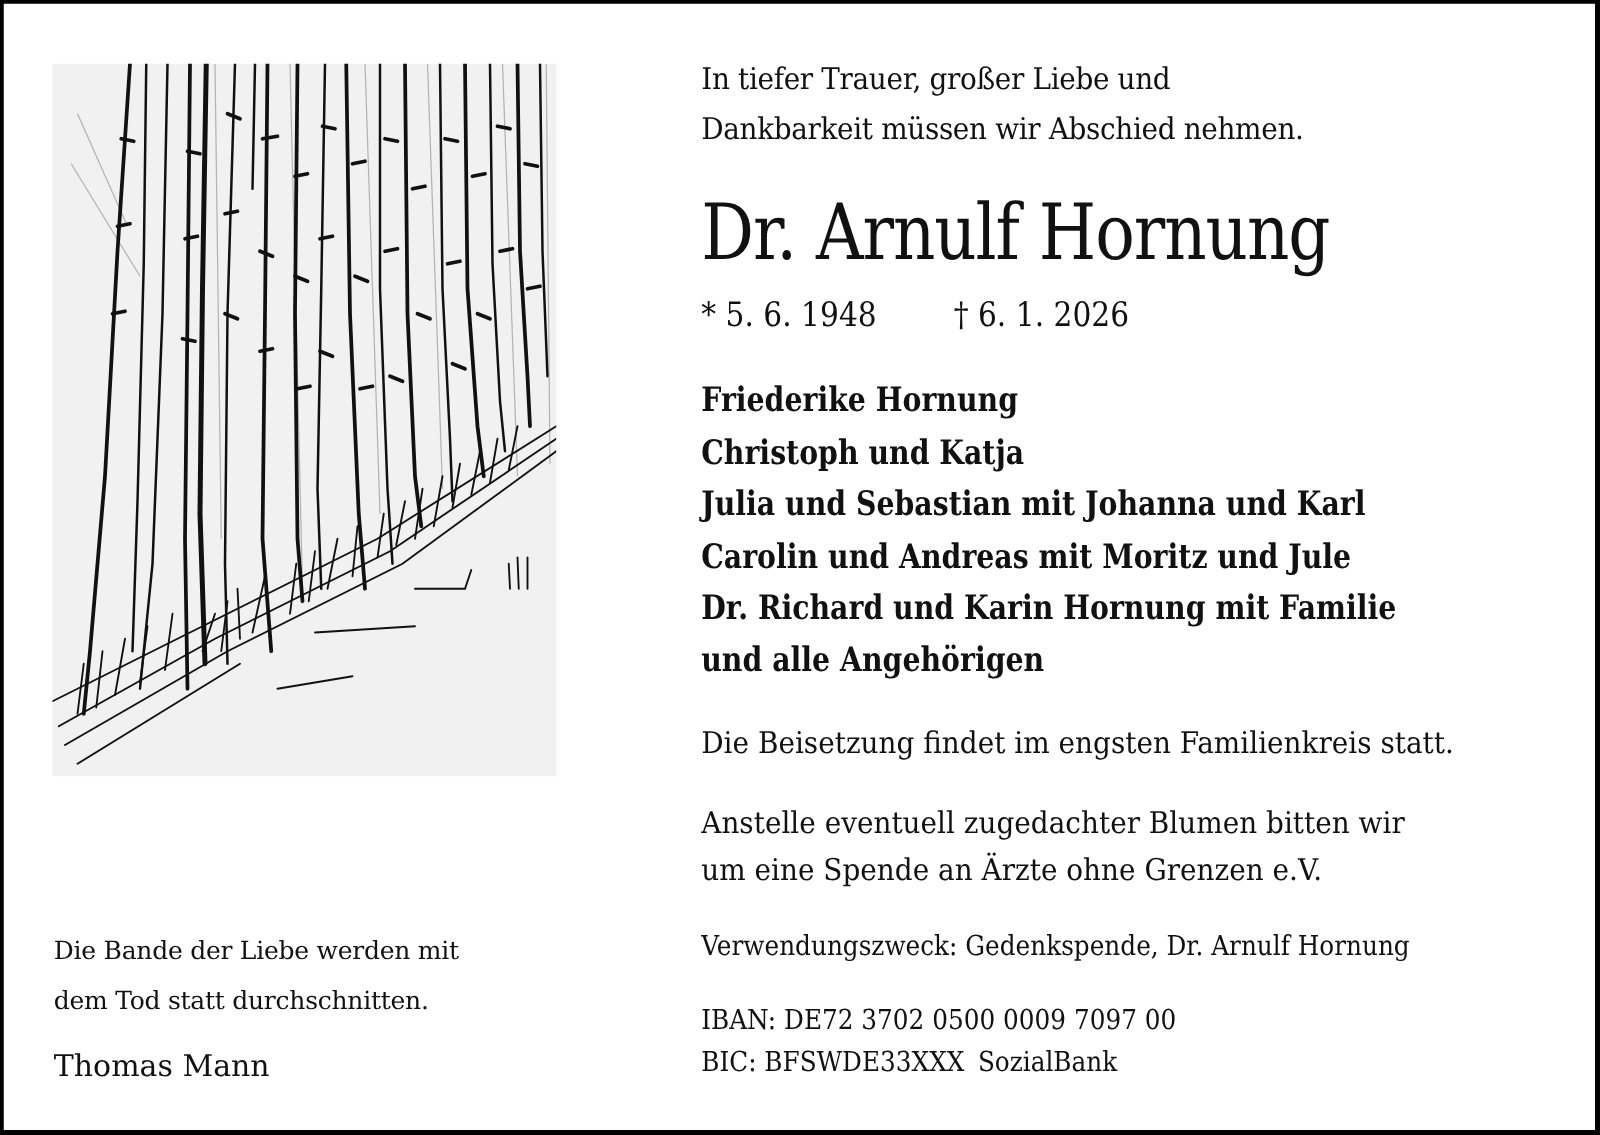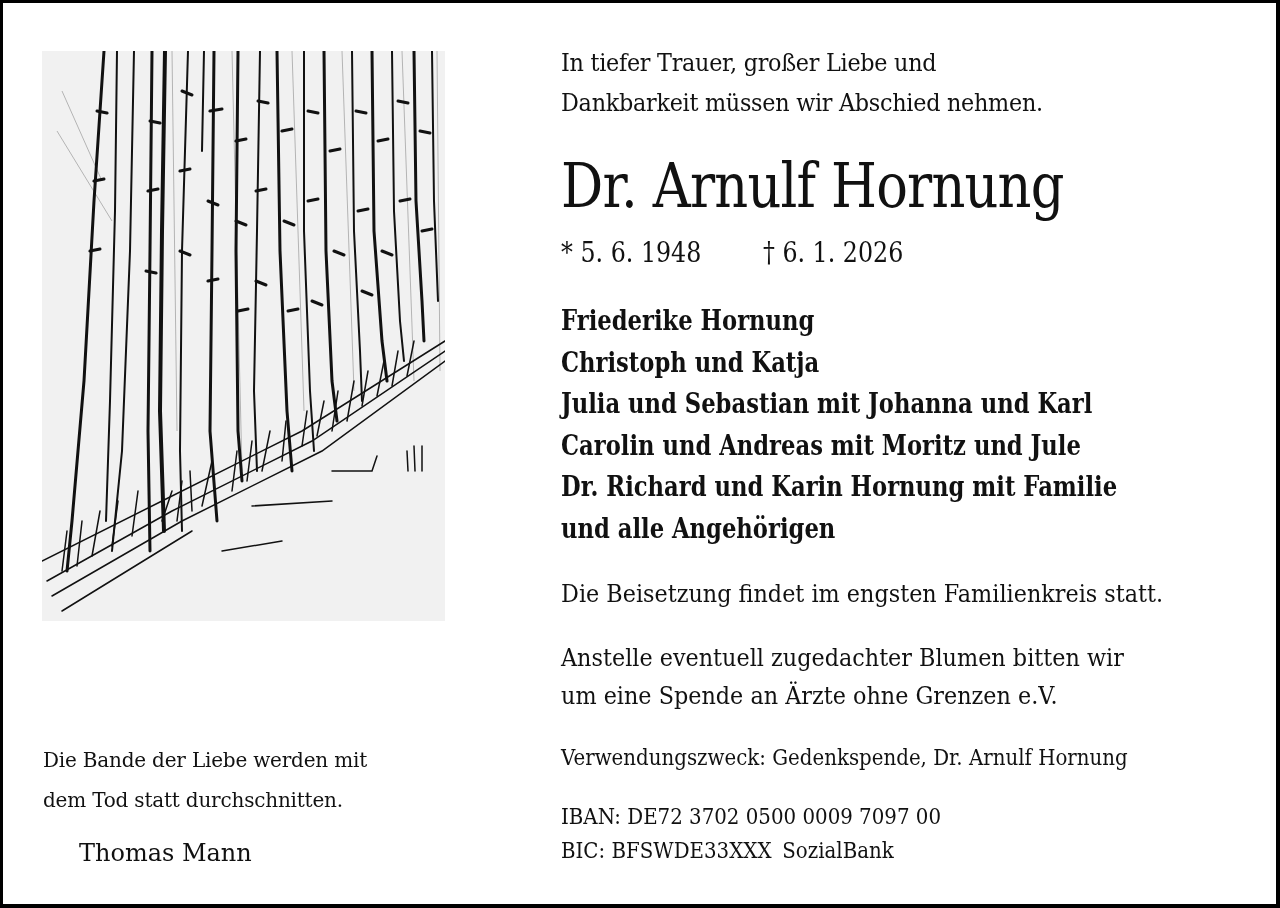--- a/index.html
+++ b/index.html
@@ -12,21 +12,21 @@
   .serif { font-family: "DejaVu Serif", "Liberation Serif", serif; color: #111; }
   .illustration {
     position: absolute; left: 39px; top: 48px; width: 403px; height: 570px;
     background: #f1f1f1;
   }
   .illustration svg { display: block; width: 100%; height: 100%; }
   .quote {
     position: absolute; left: 40px; top: 737px; width: 440px;
     font-size: 20px; line-height: 40px; letter-spacing: -0.2px;
   }
-  .quote-author { position: absolute; left: 40px; top: 830px; font-size: 24px; line-height: 40px; margin-left: 36px; }
+  .quote-author { position: absolute; left: 40px; top: 830px; font-size: 24px; line-height: 40px; }
   .right { position: absolute; left: 558px; }
   .intro { top: 40px; font-size: 24px; line-height: 40px; letter-spacing: -0.3px; transform: scaleX(0.93); transform-origin: left top; white-space: nowrap; }
   .name { top: 140px; font-size: 62px; line-height: 86px; letter-spacing: -1px; transform: scaleX(0.85); transform-origin: left top; white-space: nowrap; }
   .dates { top: 228px; font-size: 27px; line-height: 44px; transform: scaleX(0.88); transform-origin: left top; white-space: nowrap; }
   .dates .death { margin-left: 70px; }
   .family { top: 297px; font-size: 27px; line-height: 41.6px; font-weight: bold; transform: scaleX(0.84); transform-origin: left top; white-space: nowrap; }
   .family div { height: 41.6px; }
   .burial { top: 571px; font-size: 24px; line-height: 40px; transform: scaleX(0.93); transform-origin: left top; white-space: nowrap; }
   .donation { top: 636px; font-size: 24px; line-height: 38px; transform: scaleX(0.93); transform-origin: left top; white-space: nowrap; }
   .purpose { top: 737px; font-size: 22px; line-height: 36px; transform: scaleX(0.9); transform-origin: left top; white-space: nowrap; }

